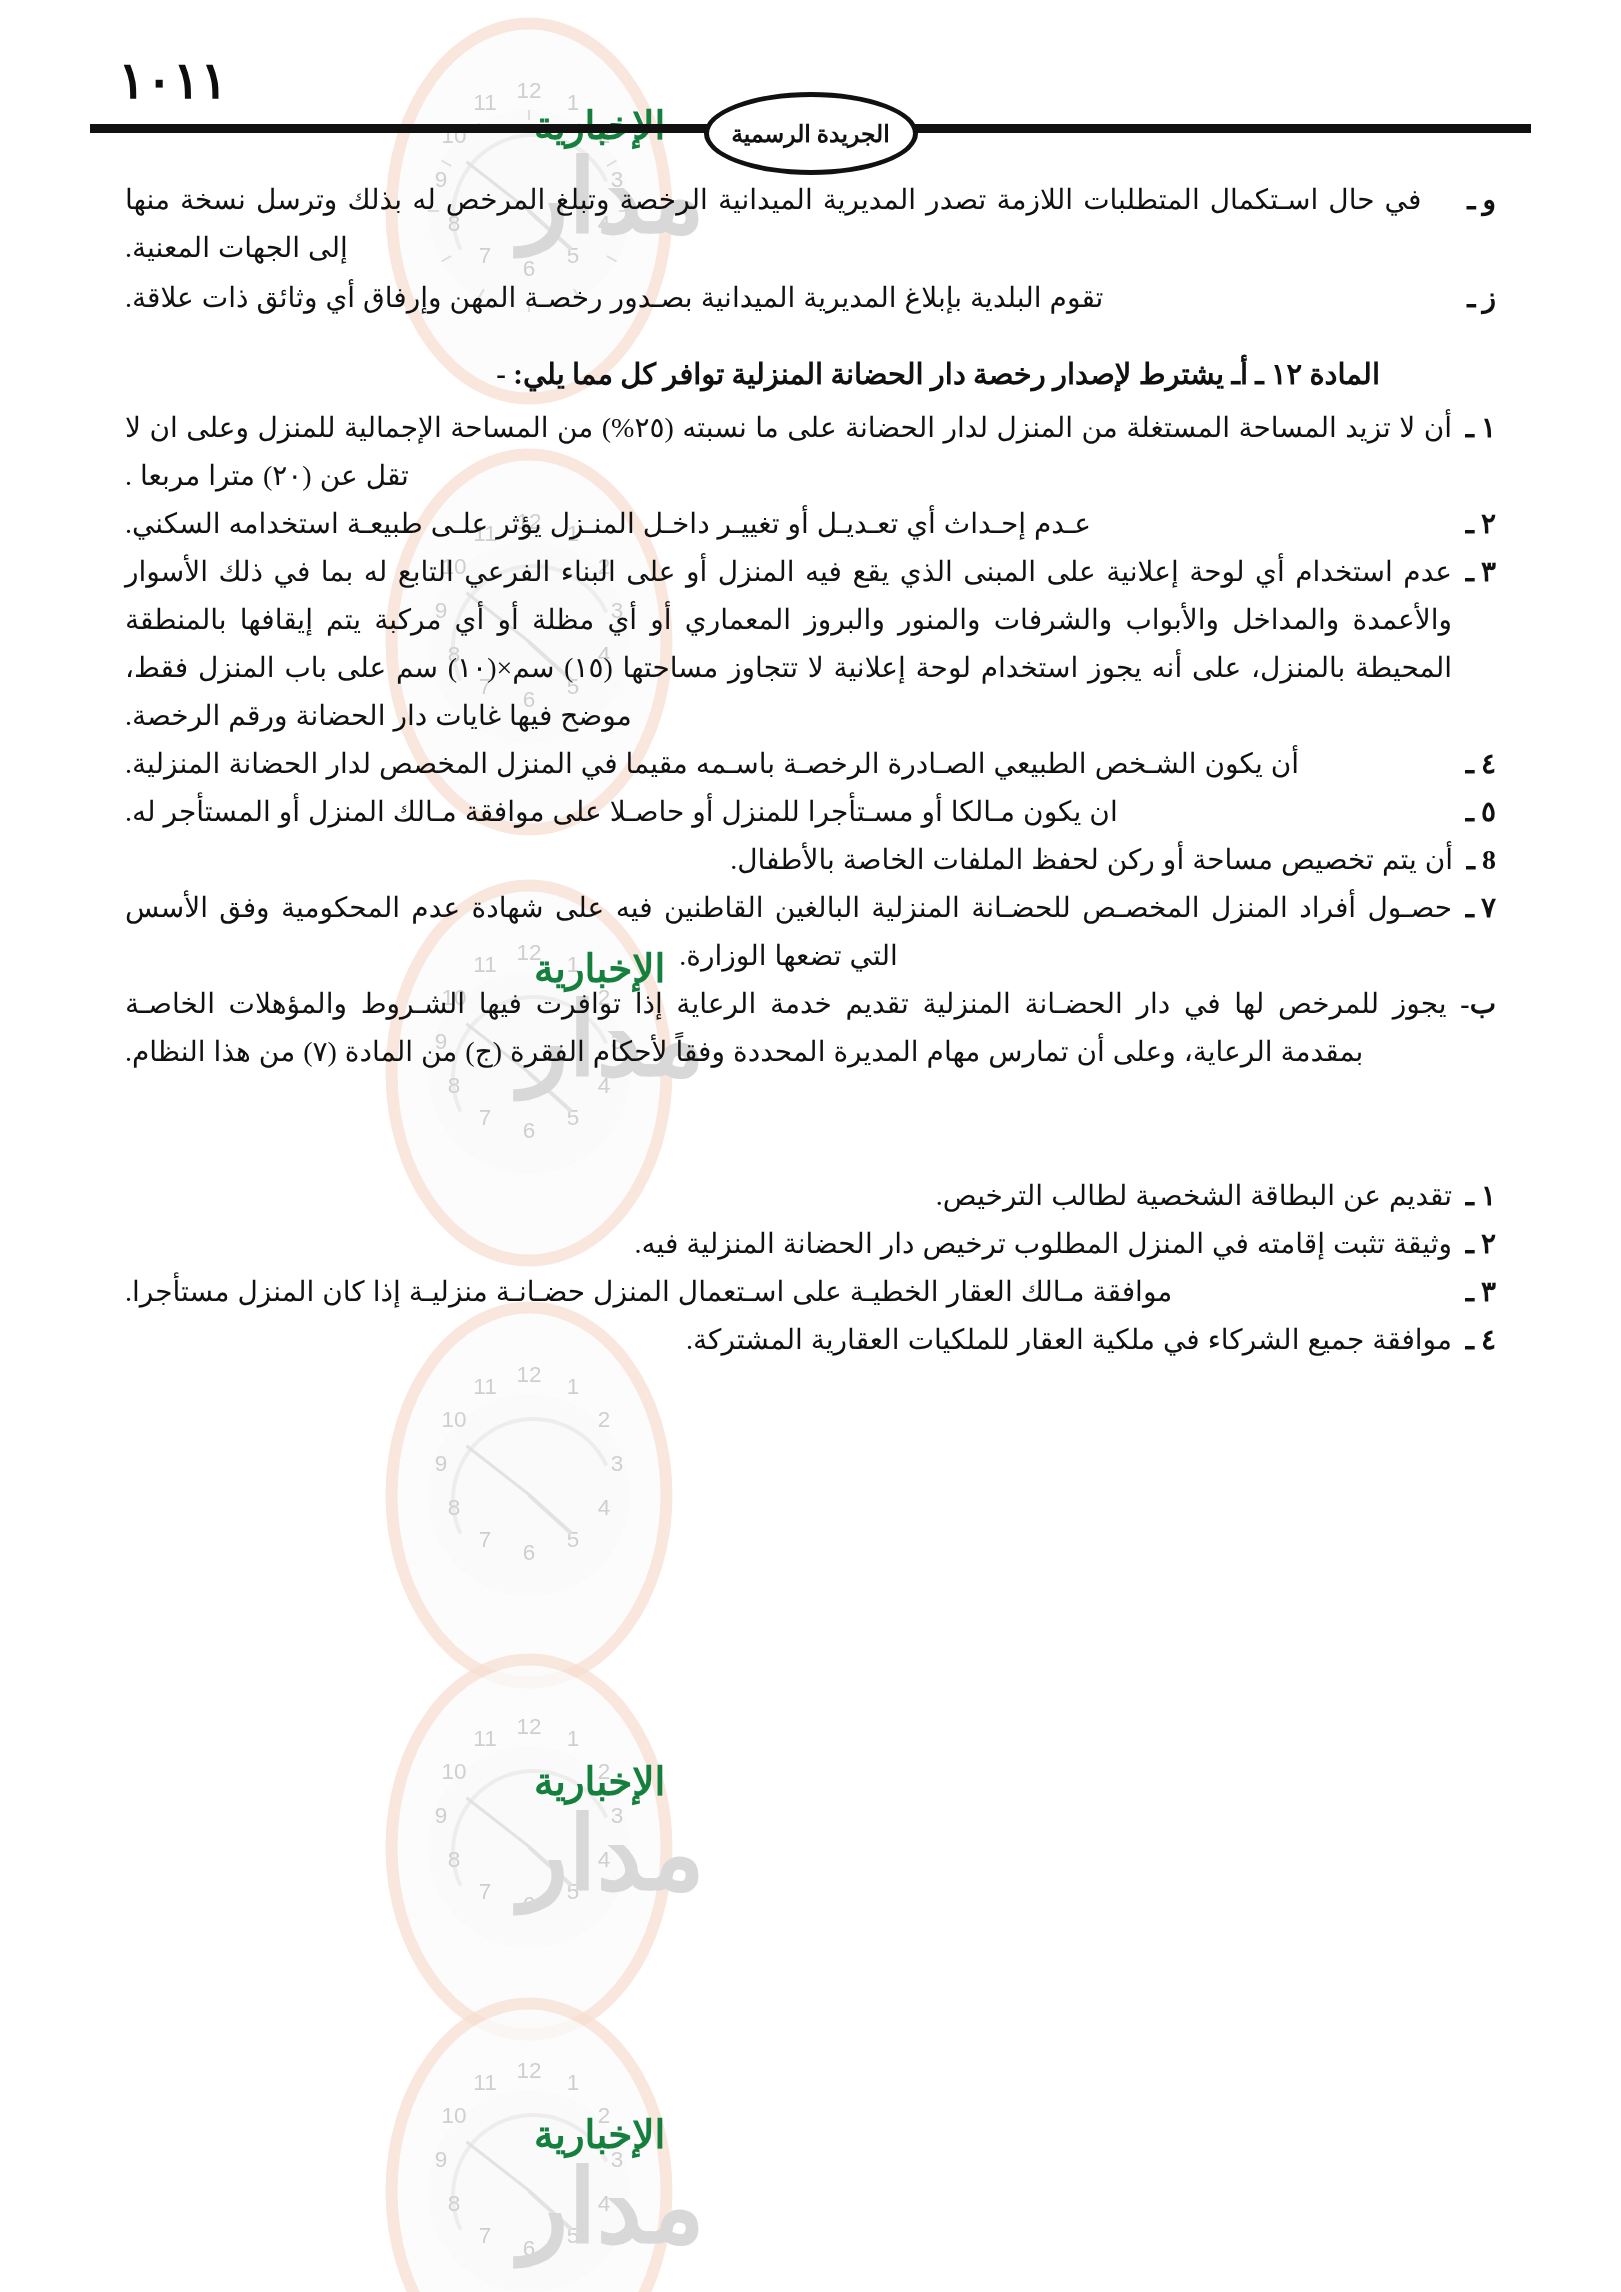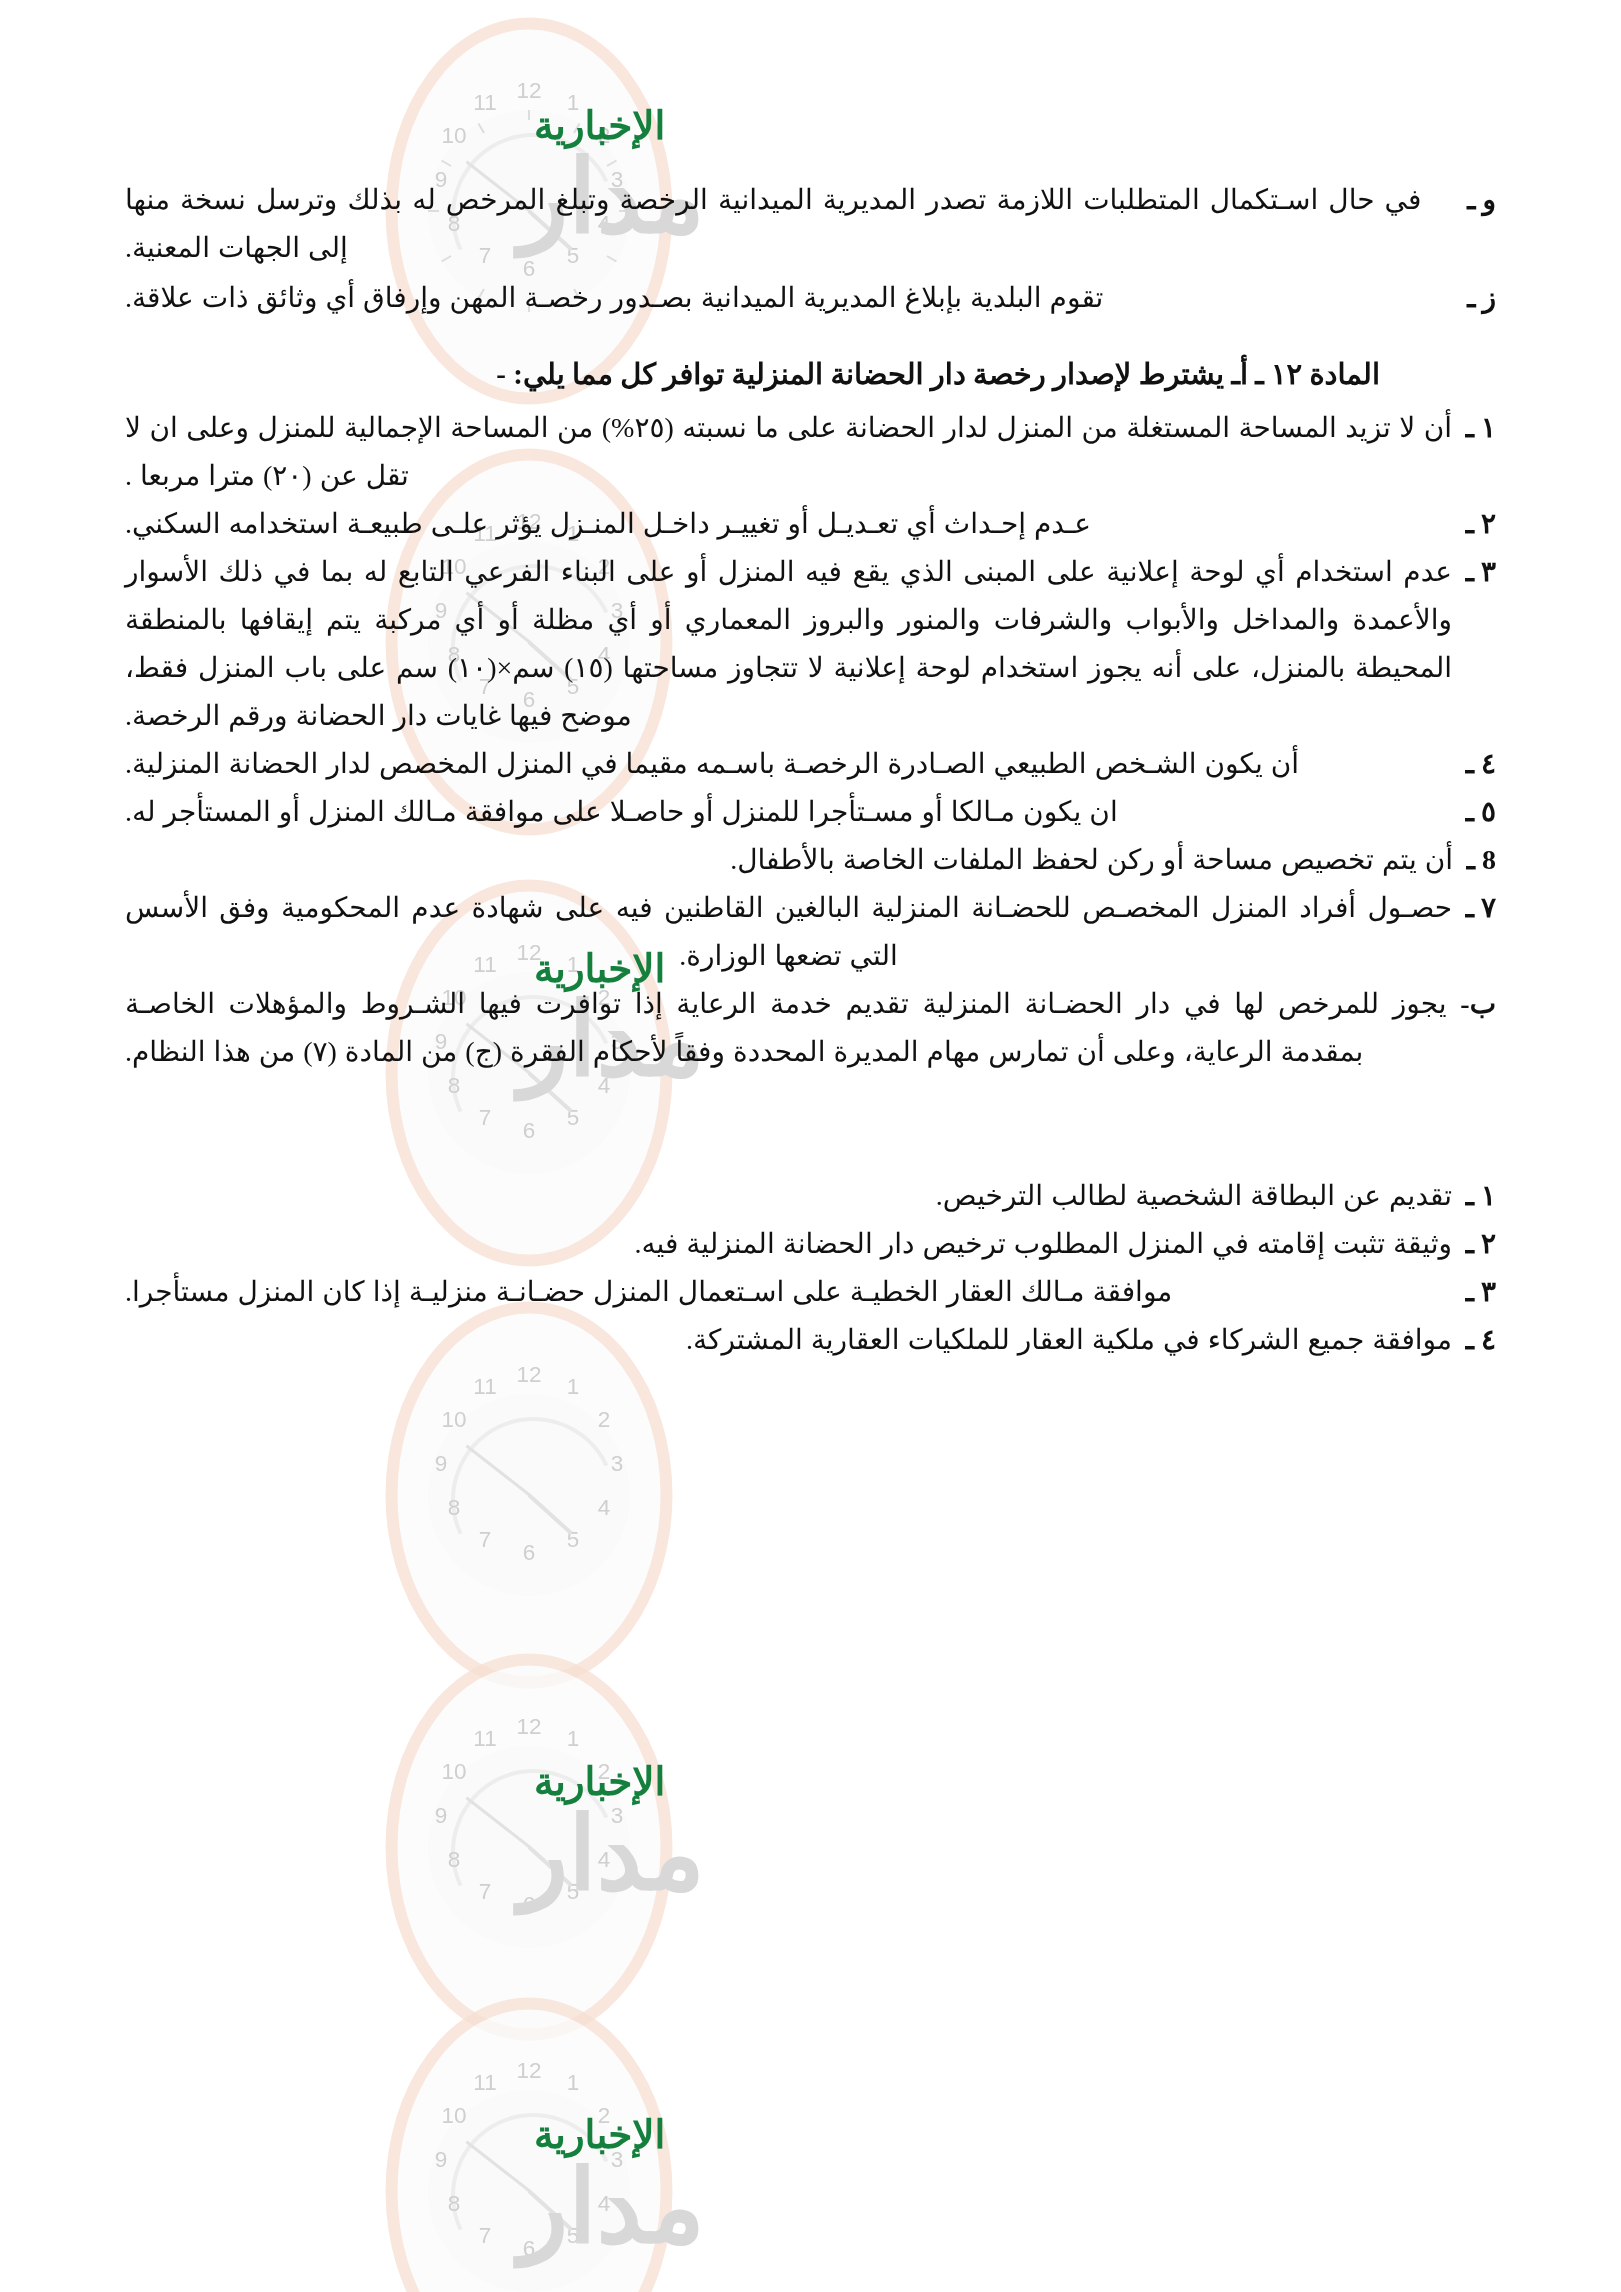--- a/index.html
+++ b/index.html
@@ -356,20 +356,27 @@
     <div class="wm-text wm-madar" style="left:519px; top:980px;">مدار</div>
     <div class="wm-text wm-news" style="left:534px; top:946px;">الإخبارية</div>
 
     <div class="wm-text wm-madar" style="left:519px; top:1794px;">مدار</div>
     <div class="wm-text wm-news" style="left:534px; top:1759px;">الإخبارية</div>
 
     <div class="wm-text wm-madar" style="left:519px; top:2147px;">مدار</div>
     <div class="wm-text wm-news" style="left:534px; top:2112px;">الإخبارية</div>
   </div>
 
+  <div class="header">
+    <div class="page-number">١٠١١</div>
+    <div class="rule"></div>
+    <div class="oval">
+      <span class="oval-label">الجريدة الرسمية</span>
+    </div>
+  </div>
 
   <div class="content">
 
     <div class="blk">
       <div class="marker wide">و ـ</div>
       <div class="para last-left">في حال اسـتكمال المتطلبات اللازمة تصدر المديرية الميدانية الرخصة وتبلغ المرخص له بذلك وترسل نسخة منها إلى الجهات المعنية.</div>
     </div>
 
     <div class="blk">
       <div class="marker wide">ز ـ</div>

